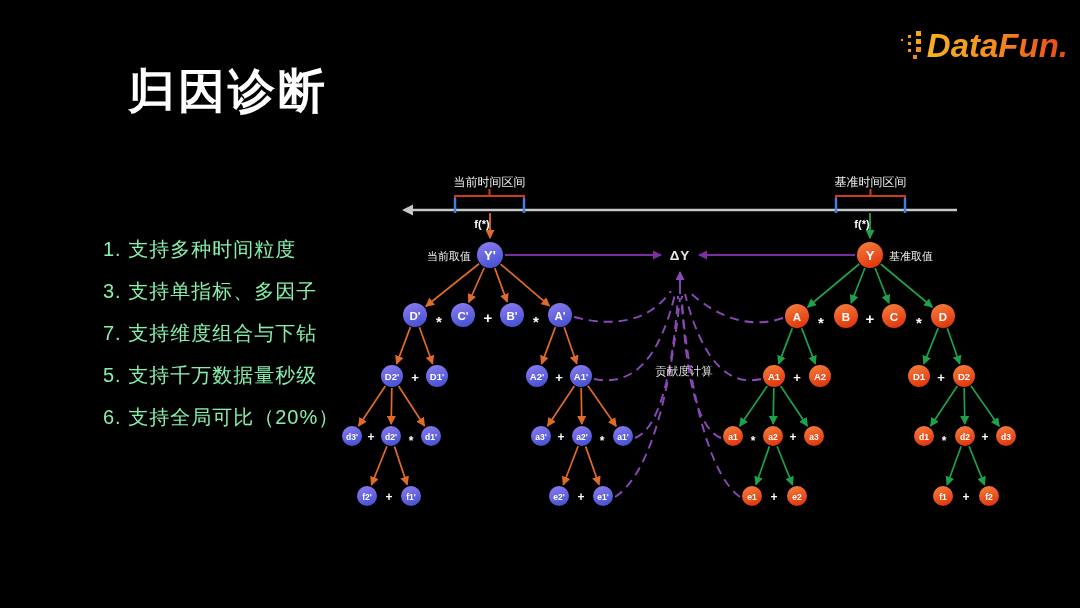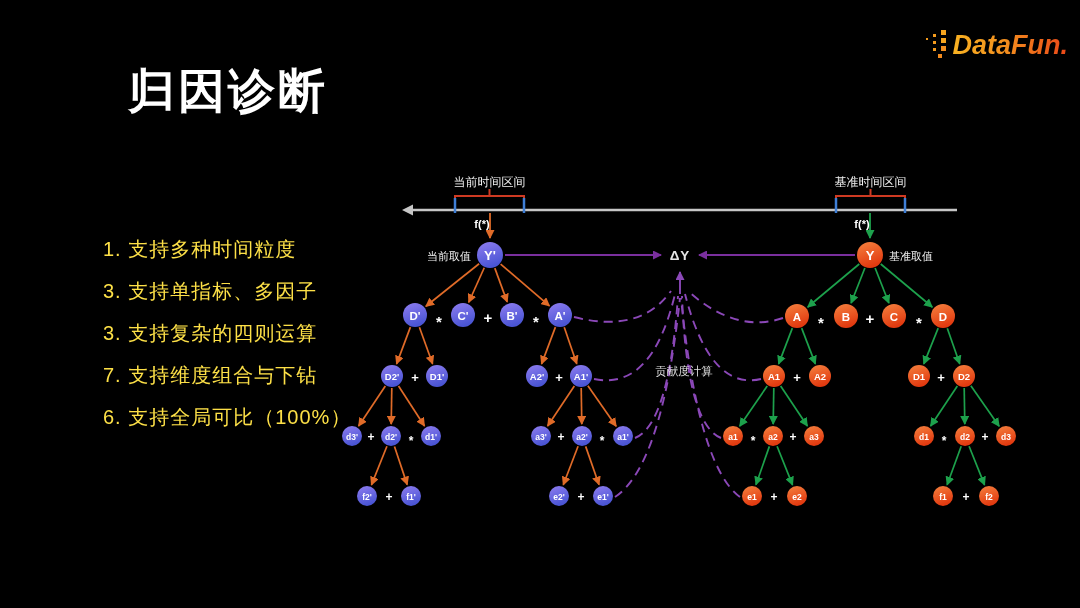--- a/index.html
+++ b/index.html
@@ -1,25 +1,25 @@
 <!DOCTYPE html>
 <html><head>
 <meta charset="utf-8">
 <style>
   html,body{margin:0;padding:0;background:#000;width:1080px;height:608px;overflow:hidden;
     font-family:"Liberation Sans","DejaVu Sans",sans-serif;}
   .slide{position:relative;width:1080px;height:608px;background:#000;}
   .page-title{position:absolute;left:128px;top:60px;font-size:47px;font-weight:600;
     color:#ffffff;letter-spacing:3px;text-align:center;}
   .logo{position:absolute;right:12px;top:27px;display:flex;align-items:center;}
-  .logo-text{font-size:27px;font-weight:bold;font-style:italic;letter-spacing:0px;
+  .logo-text{font-size:33px;font-weight:bold;font-style:italic;letter-spacing:0px;
     background:linear-gradient(90deg,#f8b222 0%,#f4901e 45%,#ea4718 100%);
     -webkit-background-clip:text;background-clip:text;color:transparent;-webkit-text-fill-color:transparent;}
   .feature-list{position:absolute;left:103px;top:228px;}
-  .feature-item{height:42px;display:flex;align-items:center;color:#fde047;font-size:20px;
+  .feature-item{height:42px;display:flex;align-items:center;color:#86efac;font-size:20px;
     letter-spacing:1px;white-space:nowrap;text-align:center;}
   #diagram{position:absolute;left:0;top:0;}
 </style>
 </head>
 <body>
 
 <div class="slide">
   <div class="page-title">归因诊断</div>
 
   <div class="logo">
@@ -32,23 +32,23 @@
       <rect x="17" y="19" width="5" height="5" fill="#f39020"></rect>
       <rect x="9" y="21" width="3" height="3" fill="#f29a1d"></rect>
       <rect x="14" y="27" width="4" height="4" fill="#f18a1e"></rect>
     </svg>
     <span class="logo-text">DataFun.</span>
   </div>
 
   <div class="feature-list">
       <div class="feature-item">1. 支持多种时间粒度</div>
       <div class="feature-item">3. 支持单指标、多因子</div>
-      <div class="feature-item">3. 支持复杂的四则运算</div>
       <div class="feature-item">7. 支持维度组合与下钻</div>
-      <div class="feature-item">6. 支持全局可比（100%）</div>
+      <div class="feature-item">5. 支持千万数据量秒级</div>
+      <div class="feature-item">6. 支持全局可比（20%）</div>
     </div>
 
   <svg id="diagram" width="1080" height="608" viewBox="0 0 1080 608">
       <defs>
         <marker id="m-cur" markerUnits="userSpaceOnUse" markerWidth="9" markerHeight="9" refX="8" refY="4.5" orient="auto">
           <path d="M0,0 L9,4.5 L0,9 Z" fill="#e06b28"></path>
         </marker>
         <marker id="m-base" markerUnits="userSpaceOnUse" markerWidth="9" markerHeight="9" refX="8" refY="4.5" orient="auto">
           <path d="M0,0 L9,4.5 L0,9 Z" fill="#1da14c"></path>
         </marker>

